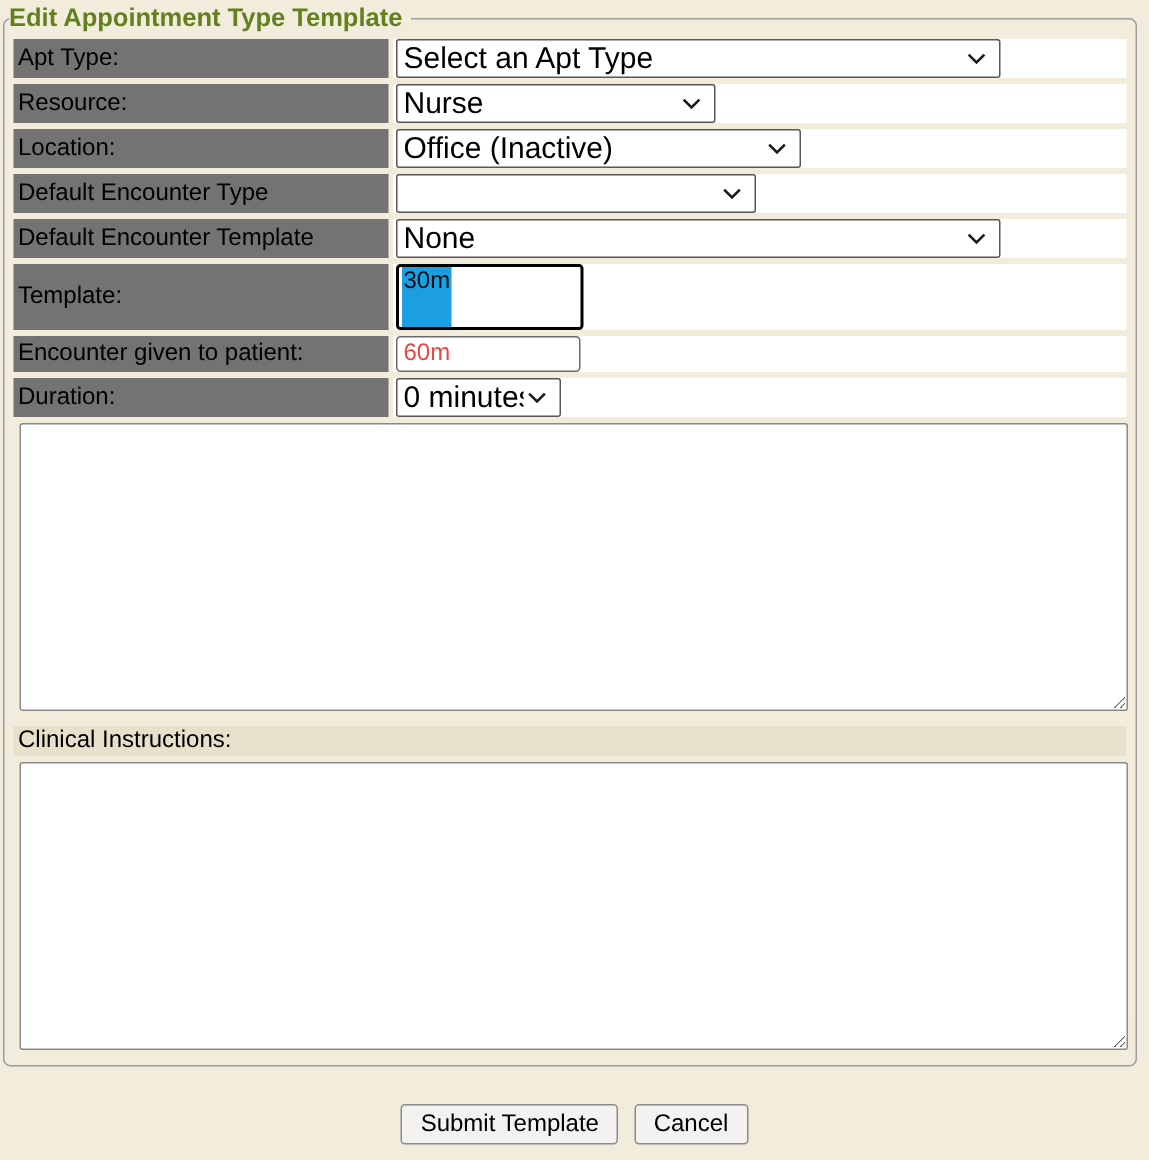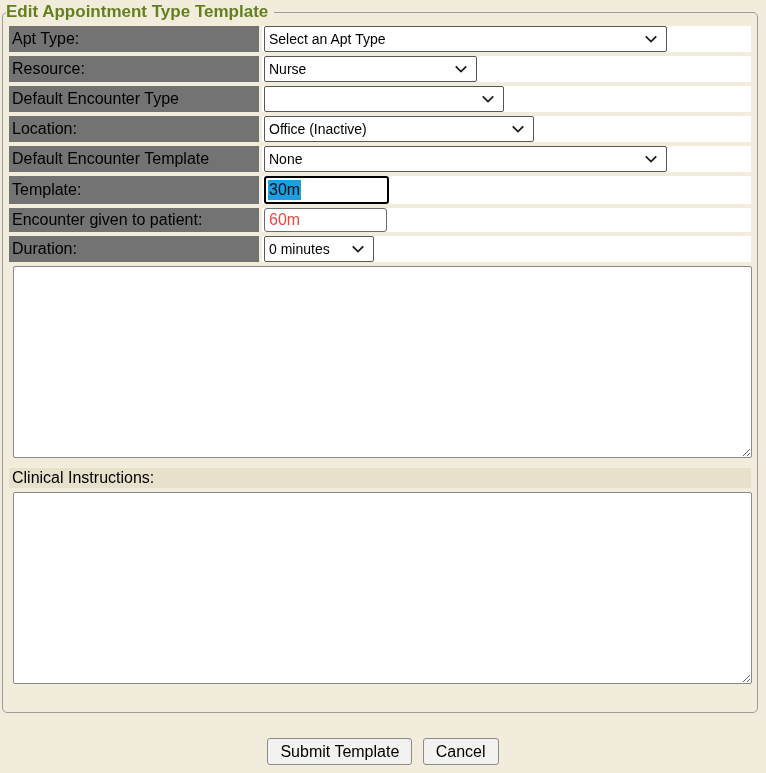--- a/index.html
+++ b/index.html
@@ -8,21 +8,21 @@
     background: #f2ecdc;
     font-family: "Liberation Sans", sans-serif;
     font-size: 16px;
     color: #000;
     width: 766px;
   }
   fieldset.main-fieldset {
     margin: 2px 8px 0 2px;
     border: 1px solid #9d9d9d;
     border-radius: 5px;
-    padding: 0 3px 18px 3px;
+    padding: 0 3px 0 3px;
     background: #f2ecdc;
   }
   legend.page-title {
     font-size: 17px;
     font-weight: bold;
     color: #63801f;
     padding: 0 6px 0 0;
     margin-left: 0;
   }
   table.form-table {
@@ -59,21 +59,21 @@
   }
   select.native {
     width: 100%;
     height: 26px;
     appearance: none;
     -webkit-appearance: none;
     background: #fff;
     border: 1px solid #575757;
     border-radius: 2px;
     font-family: "Liberation Sans", sans-serif;
-    font-size: 14px;
+    font-size: 20px;
     padding: 1px 24px 1px 4px;
     color: #000;
   }
   .chev {
     position: absolute;
     right: 9px; top: 50%;
     width: 14px; height: 14px;
     margin-top: -7px;
     pointer-events: none;
   }
@@ -88,26 +88,25 @@
     border: 1px solid #6b6b6b;
     border-radius: 3px;
     font-family: "Liberation Sans", sans-serif;
     font-size: 16px;
     padding: 1px 4px;
     background: #fff;
     color: #ef4444;
   }
   .fake-input-focused {
     width: 125px;
-    height: 28px;
+    height: 44px;
     border: 2px solid #000;
     border-radius: 3px;
     background: #fff;
     display: inline-flex;
-    align-items: center;
     padding: 0 2px;
     font-size: 16px;
   }
   .selection-highlight {
     background: #1b9fe0;
     color: #001018;
     padding: 1px 1px;
   }
   textarea.big-text {
     display: block;
@@ -170,39 +169,39 @@
             <option>Nurse</option>
           </select>
           <svg class="chev" viewBox="0 0 16 16">
                 <polyline points="2,5 8,11 14,5" fill="none" stroke="#1b1b1b" stroke-width="2"></polyline>
               </svg>
         </span>
       </td>
     </tr>
 
     <tr>
+      <td class="label-cell">Location:</td>
+      <td class="field-cell">
+        <span class="selwrap w270">
+          <select class="native">
+            <option>Office (Inactive)</option>
+          </select>
+          <svg class="chev" viewBox="0 0 16 16">
+                <polyline points="2,5 8,11 14,5" fill="none" stroke="#1b1b1b" stroke-width="2"></polyline>
+              </svg>
+        </span>
+      </td>
+    </tr>
+
+    <tr>
       <td class="label-cell">Default Encounter Type</td>
       <td class="field-cell">
         <span class="selwrap w240">
           <select class="native">
             <option></option>
-          </select>
-          <svg class="chev" viewBox="0 0 16 16">
-                <polyline points="2,5 8,11 14,5" fill="none" stroke="#1b1b1b" stroke-width="2"></polyline>
-              </svg>
-        </span>
-      </td>
-    </tr>
-
-    <tr>
-      <td class="label-cell">Location:</td>
-      <td class="field-cell">
-        <span class="selwrap w270">
-          <select class="native">
-            <option>Office (Inactive)</option>
           </select>
           <svg class="chev" viewBox="0 0 16 16">
                 <polyline points="2,5 8,11 14,5" fill="none" stroke="#1b1b1b" stroke-width="2"></polyline>
               </svg>
         </span>
       </td>
     </tr>
 
     <tr>
       <td class="label-cell">Default Encounter Template</td>

